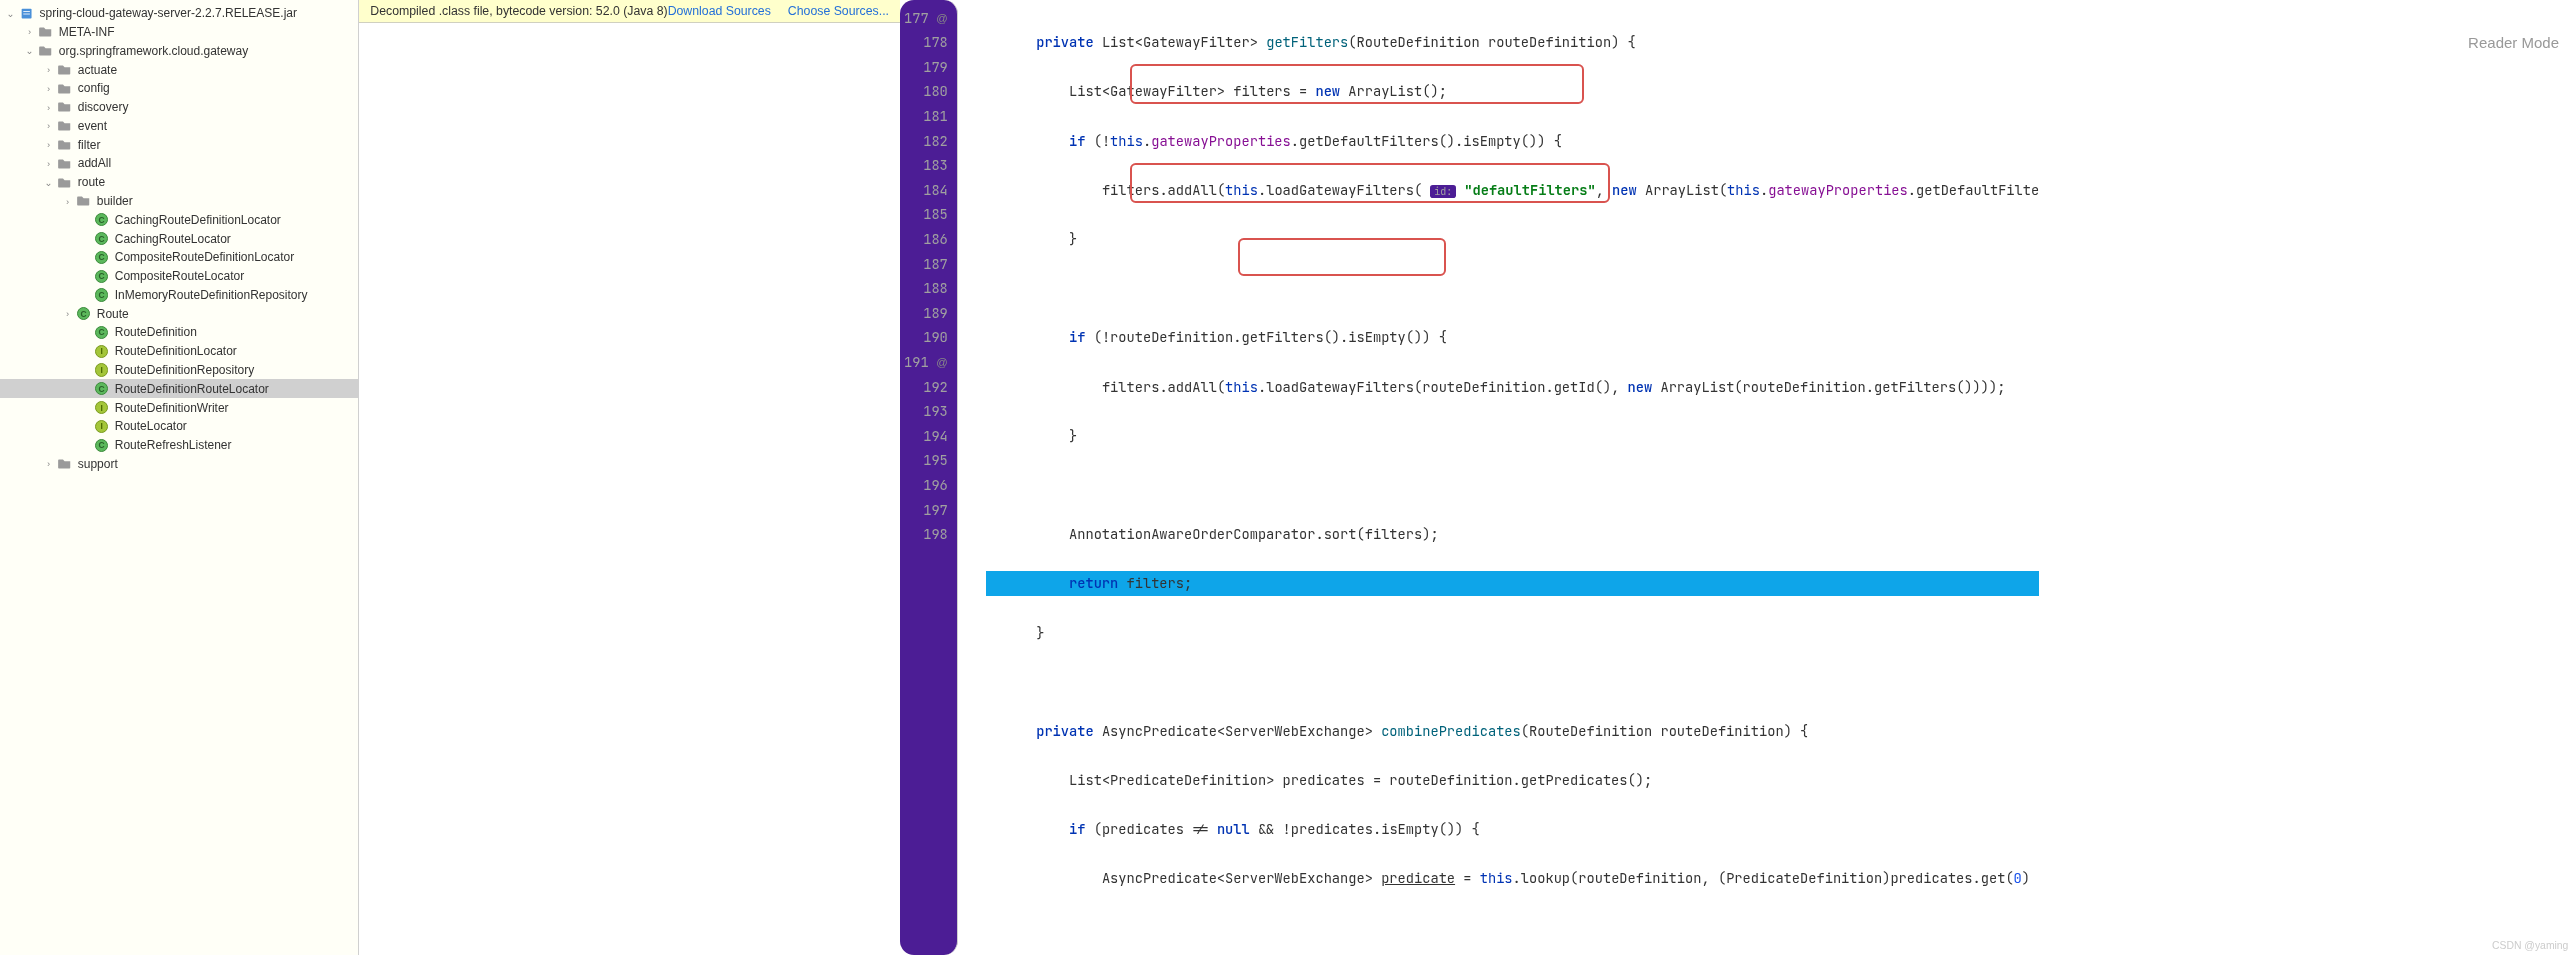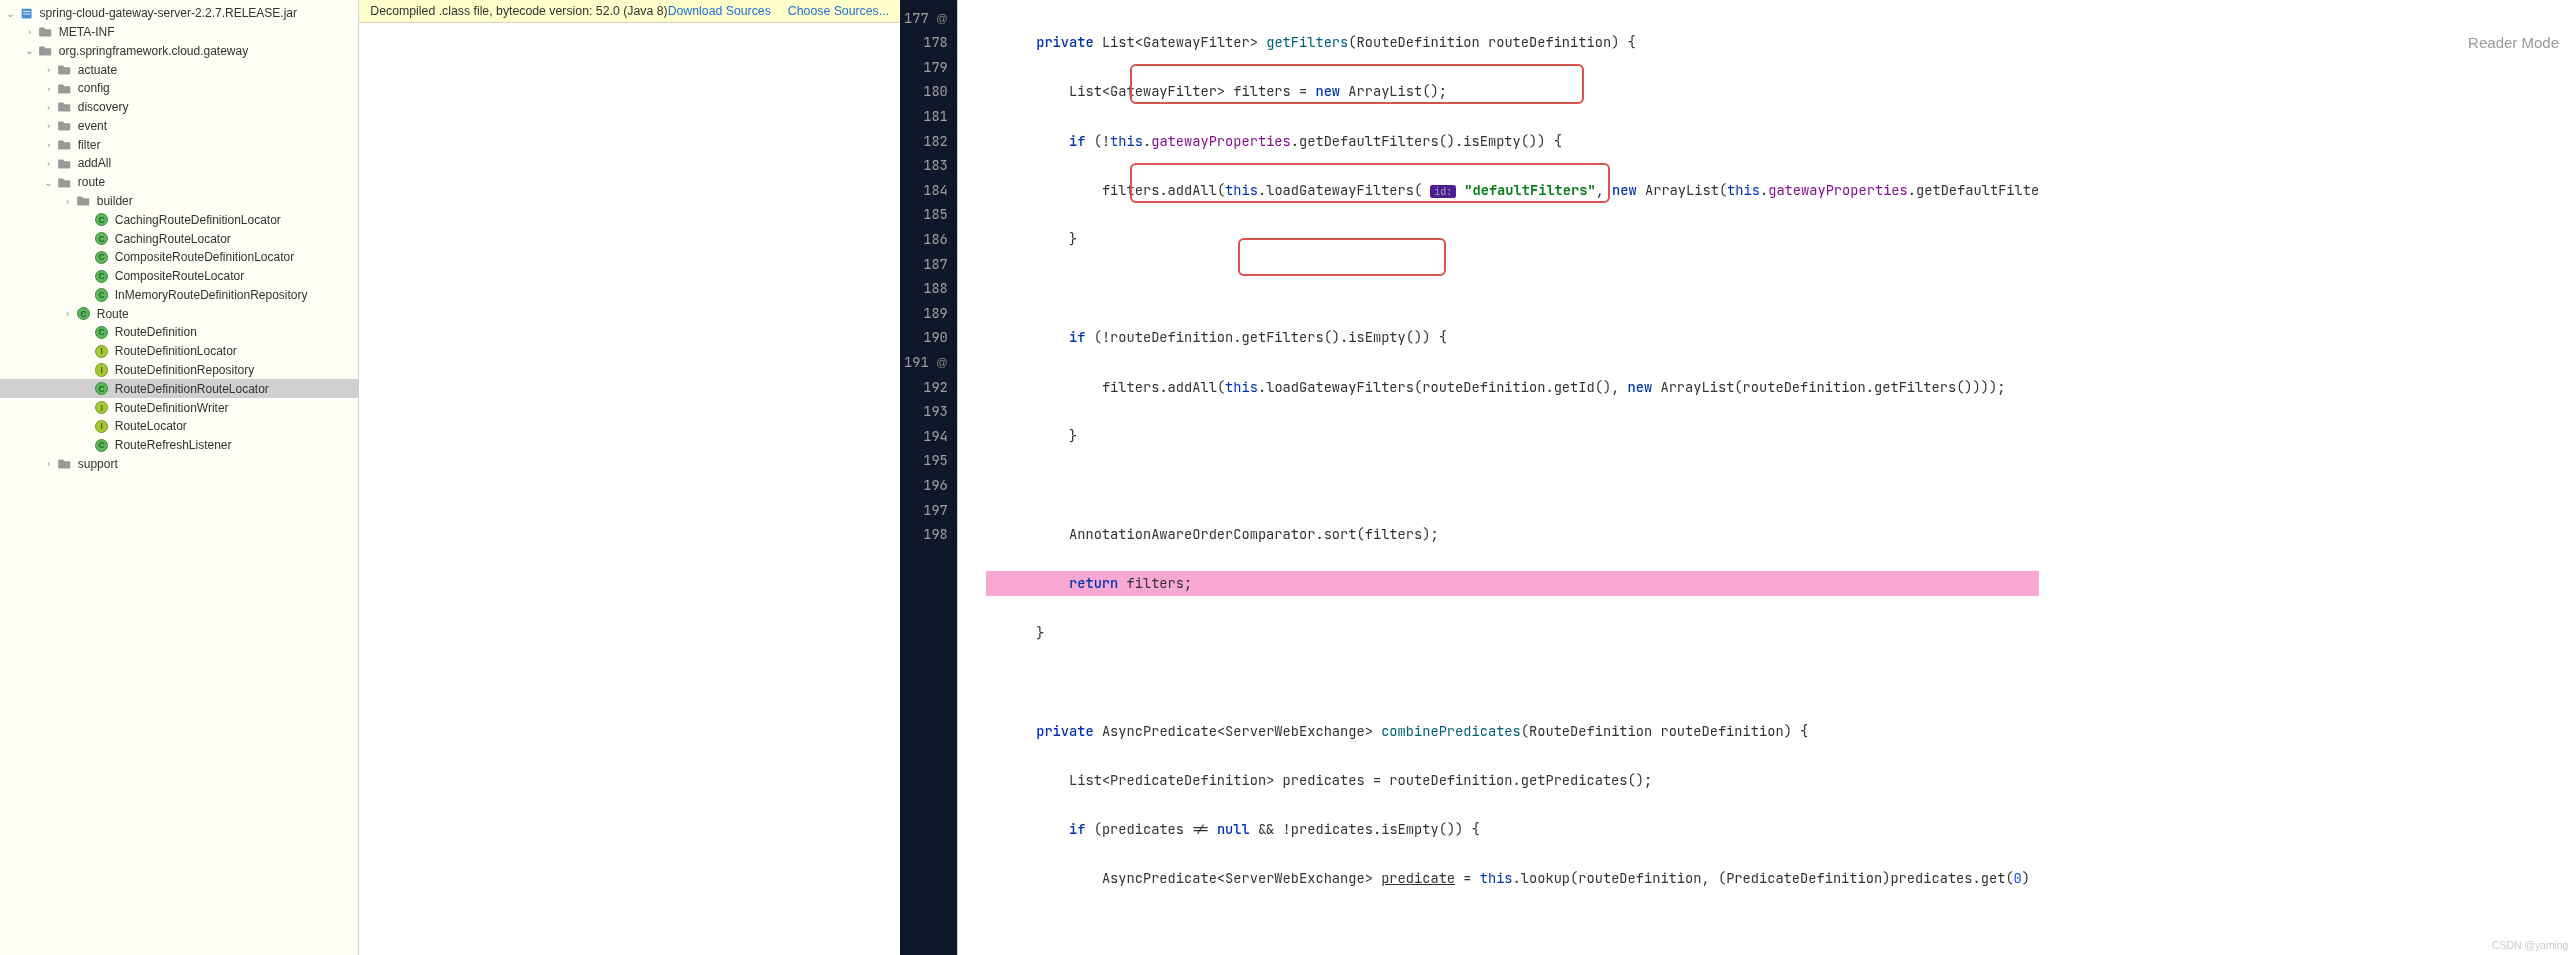--- a/index.html
+++ b/index.html
@@ -93,38 +93,39 @@
     .code-area {
       flex: 1;
       display: flex;
       overflow: auto;
       position: relative;
       font-family: "JetBrains Mono", "Menlo", "Consolas", monospace;
       font-size: 13.7px;
       line-height: 24.6px;
     }
     .gutter {
-      background: #0f172a;
+      background: #4c1d95;
       border-right: 0.9px solid #d0d0d0;
       color: #a0a0a0;
       text-align: right;
       padding: 5.7px 9.5px 5.7px 3.8px;
       user-select: none;
       min-width: 57px;
+      border-radius: 14px;
     }
     .gutter-line { height: 24.6px; display:flex; justify-content:flex-end; align-items:center; gap:7.6px;}
     .gutter-mark { color:#888; font-family: sans-serif; font-size:11.3px;}
     .code-body {
       padding: 5.7px 0 5.7px 17px;
       white-space: pre;
       position: relative;
       margin-left: 28px;
     }
     .code-line { height: 24.6px; }
-    .line-hl-return { background: #f9a8d4; margin-left:-17px; padding-left:17px; display:block;}
+    .line-hl-return { background: #0ea5e9; margin-left:-17px; padding-left:17px; display:block;}
     .kw { color: #0033b3; font-weight: 500; }
     .method { color: #00627a; }
     .this { color: #0033b3; }
     .field { color: #871094; }
     .str { color: #067d17; font-weight: bold; }
     .num { color: #1750eb; }
     .hint { color:#a0a0a0; background:#4c1d95; padding:0 3.8px; border-radius:2.8px; font-size:10px;}
     .ital { }
     .under { text-decoration: underline; }
     .redbox {

